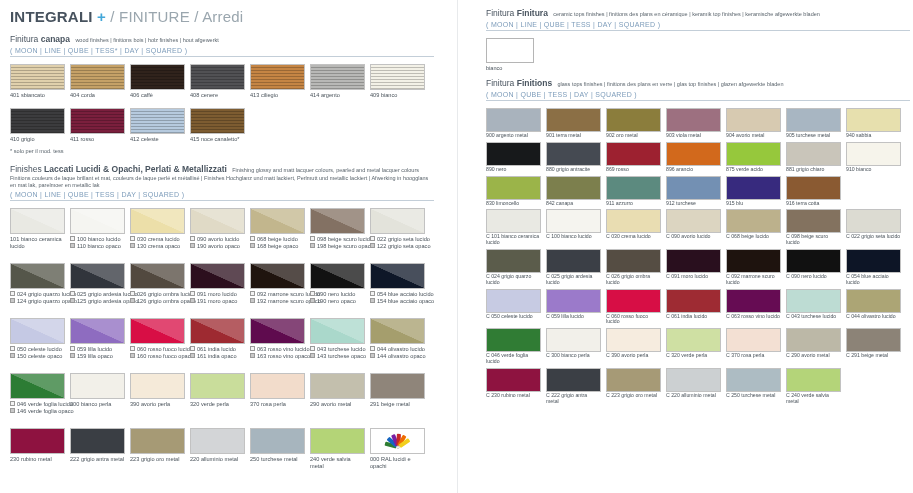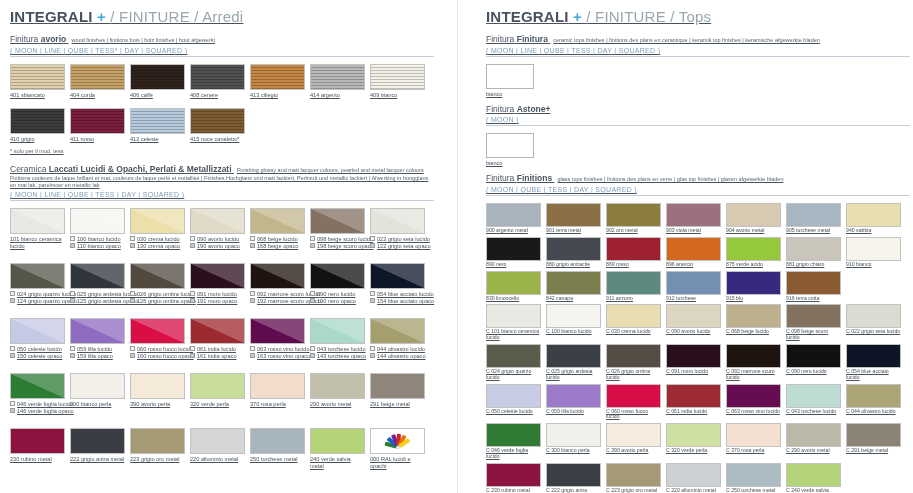--- a/index.html
+++ b/index.html
@@ -1,18 +1,18 @@
 <!DOCTYPE html>
 <html><head>
 <meta charset="utf-8">
 <style>
   html,body{margin:0;padding:0;background:#fff;}
   .page{width:913px;height:493px;position:relative;background:#fff;display:flex;
         padding:8px 0 0 10px;box-sizing:border-box;overflow:hidden;
-        font-family:"Liberation Sans",sans-serif;color:#49525a;text-decoration:underline;}
+        font-family:"Liberation Sans",sans-serif;color:#49525a;}
   .col{width:424px;}
   .col.right{margin-left:52px;}
   .vdivider{position:absolute;left:457px;top:0;width:1px;height:493px;background:#e8eaec;}
 
   h1{font-size:15px;margin:0 0 9px 0;font-weight:normal;letter-spacing:.2px;}
   .brand{color:#47525e;font-weight:bold;}
   .plus{color:#43a7d9;font-weight:bold;}
   .crumbs{color:#9aa6ae;}
 
   .sec{margin-bottom:7px;}
@@ -55,21 +55,21 @@
   <div class="col left">
     <h1>
       <span class="brand">INTEGRALI</span>
       <span class="plus">+</span>
       <span class="crumbs">/ FINITURE / Arredi</span>
     </h1>
 
     <div class="sec">
       <div class="sec-title">
         <span class="pre">Finitura</span>
-        <span class="nm">avorio</span>
+        <span class="nm">canapa</span>
         <span class="sec-sub">wood finishes | finitions bois | holz finishes | hout afgewerkt</span>
       </div>
       <div class="models">( MOON | LINE | QUBE | TESS* | DAY | SQUARED )</div>
       <hr class="rule">
       <div class="grid cols7 wood-grid">
           <div class="cell">
             <div class="sw" style="background: repeating-linear-gradient(rgb(224, 208, 172) 0px, rgb(224, 208, 172) 2px, rgb(175, 162, 134) 2px, rgb(175, 162, 134) 3px);"></div>
             <div class="lab">401 sbiancato</div>
           </div>
           <div class="cell">
@@ -114,21 +114,21 @@
           </div>
           <div class="cell"></div>
           <div class="cell"></div>
           <div class="cell"></div>
         </div>
       <div class="footnote">* solo per il mod. tess</div>
     </div>
 
     <div class="sec">
       <div class="sec-title">
-        <span class="pre">Ceramica</span>
+        <span class="pre">Finishes</span>
         <span class="nm">Laccati Lucidi &amp; Opachi, Perlati &amp; Metallizzati</span>
         <span class="sec-sub">Finishing glossy and matt lacquer colours, pearled and metal lacquer colours</span>
       </div>
       <div class="sec-sub2">Finitions couleurs de laque brillant et mat, couleurs de laque perlé et métallisé | Finishes Hochglanz und matt lackiert, Perlmutt und metallic lackiert | Afwerking in hoogglans en mat lak, parelmoer en metallic lak</div>
       <div class="models">( MOON | LINE | QUBE | TESS | DAY | SQUARED )</div>
       <hr class="rule">
       <div class="grid cols7 lacquer-grid">
           <div class="cell">
             <div class="sw" style="background: linear-gradient(to right top, rgb(233, 233, 227) 0px, rgb(233, 233, 227) 49.6%, rgb(238, 238, 234) 50.4%, rgb(238, 238, 234) 100%);"></div>
             <div class="lab">101 bianco ceramica lucido</div>
@@ -340,48 +340,33 @@
                 <circle cx="15" cy="17" r="1.4" fill="#fff" stroke="#999" stroke-width=".5"></circle>
               </svg>
             </div>
             <div class="lab">000 RAL lucidi e opachi</div>
           </div>
         </div>
     </div>
   </div>
 
   <div class="col right">
-    <h1>
-      <span class="brand">INTEGRALI</span>
-      <span class="plus">+</span>
-      <span class="crumbs">/ FINITURE / Tops</span>
-    </h1>
 
     <div class="sec">
       <div class="sec-title">
         <span class="pre">Finitura</span>
         <span class="nm">Finitura</span>
         <span class="sec-sub">ceramic tops finishes | finitions des plans en céramique | keramik top finishes | keramische afgewerkte bladen</span>
       </div>
       <div class="models">( MOON | LINE | QUBE | TESS | DAY | SQUARED )</div>
       <hr class="rule">
       <div class="big-sw" style="background: rgb(255, 255, 255);"></div>
       <div class="big-lab">bianco</div>
     </div>
 
-    <div class="sec">
-      <div class="sec-title">
-        <span class="pre">Finitura</span>
-        <span class="nm">Astone+</span>
-      </div>
-      <div class="models">( MOON )</div>
-      <hr class="rule">
-      <div class="big-sw" style="background: rgb(255, 255, 255);"></div>
-      <div class="big-lab">bianco</div>
-    </div>
 
     <div class="sec">
       <div class="sec-title">
         <span class="pre">Finitura</span>
         <span class="nm">Finitions</span>
         <span class="sec-sub">glass tops finishes | finitions des plans en verre | glas top finishes | glazen afgewerkte bladen</span>
       </div>
       <div class="models">( MOON | QUBE | TESS | DAY | SQUARED )</div>
       <hr class="rule">
       <div class="grid cols7 cristallo-grid">

